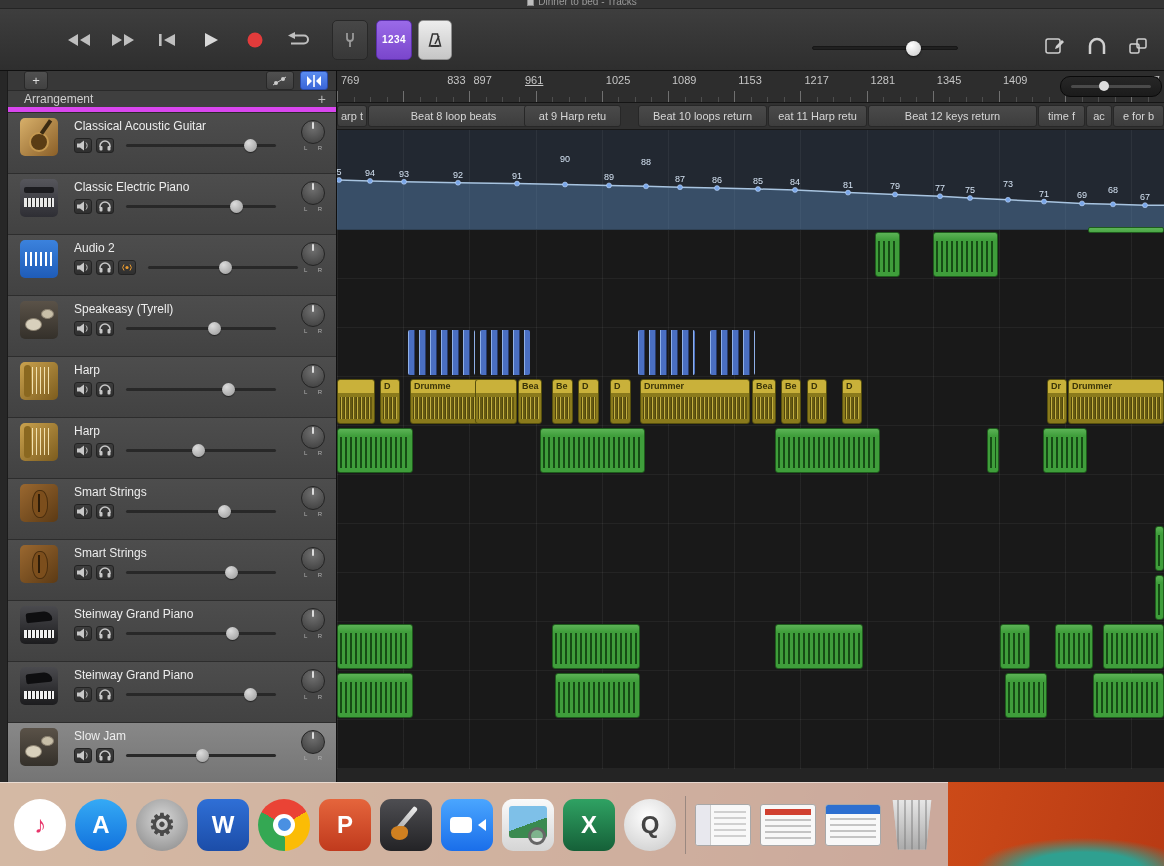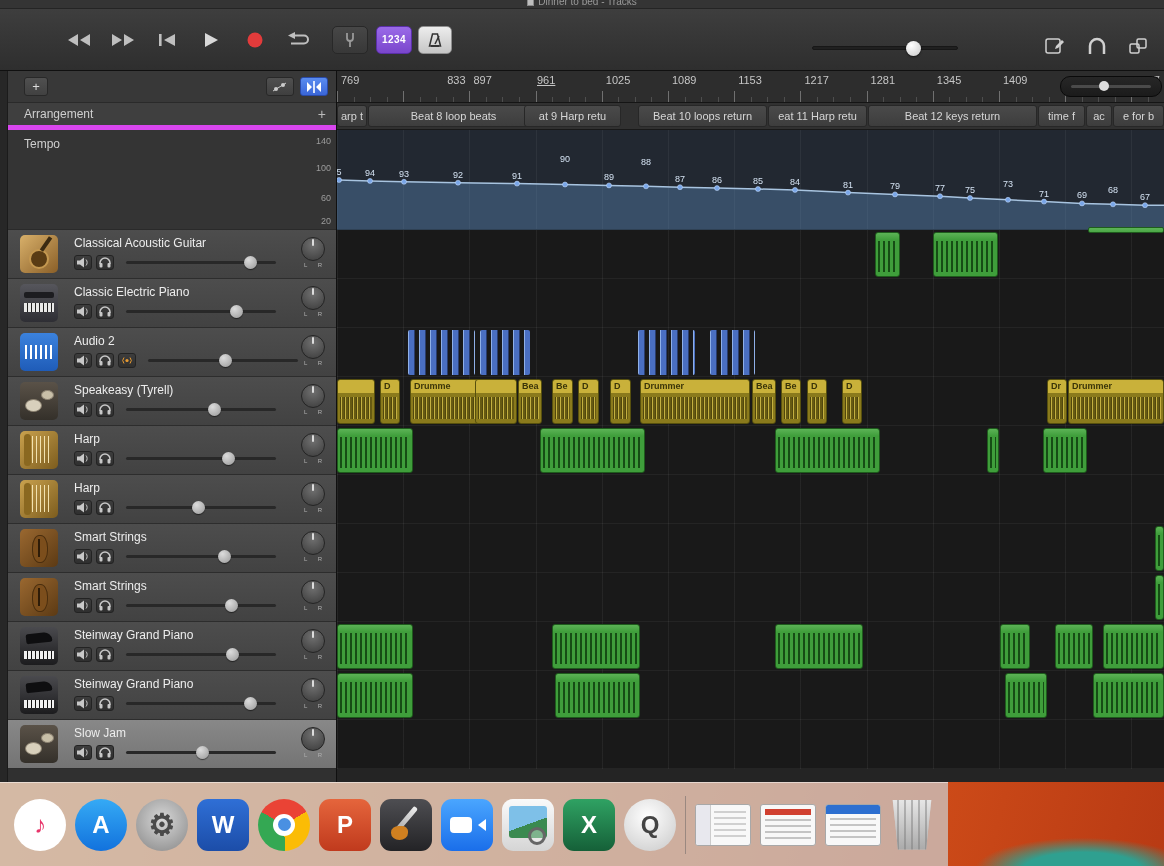--- a/index.html
+++ b/index.html
@@ -20,21 +20,21 @@
 .lcd-sec.barbeat{width:118px}
 .lcd-big{font-size:22px;line-height:22px;font-family:"DejaVu Sans Mono",monospace}
 .lcd-dim{color:#55647f}
 .lcd-sub{display:flex;justify-content:space-between;width:88px;font-size:6.5px;color:#7f8fab;margin-top:1px;letter-spacing:.5px}
 .lcd-sub.center{justify-content:center;width:auto}
 .lcd-div{width:1px;background:#37445f;margin:5px 0}
 .lcd-sec.tempo{width:62px}
 .lcd-tempo-num{font-size:19px;line-height:19px;font-family:"DejaVu Sans Mono",monospace}
 .lcd-sec.keysig{width:82px;font-size:11.5px;line-height:14px}
 .lcd-chev{position:absolute;right:7px;top:50%;transform:translateY(-50%);color:#8fa3c4;font-size:9px}
-.sbtn{height:28px;border-radius:5px;display:flex;align-items:center;justify-content:center}
+.sbtn{height:40px;border-radius:5px;display:flex;align-items:center;justify-content:center}
 .tuner-btn{width:36px;background:linear-gradient(#474747,#383838);border:1px solid #282828;margin-left:14px}
 .count-btn{width:36px;background:linear-gradient(#9a6ae8,#7a46cc);border:1px solid #5a2fa8;color:#fff;font-size:10px;font-weight:bold;letter-spacing:.5px}
 .count-btn{margin-left:8px}
 .metro-btn{width:34px;background:linear-gradient(#ededed,#c6c6c6);border:1px solid #8f8f8f;margin-left:6px}
 .master-vol{position:absolute;left:812px;top:32px;width:146px;height:14px}
 .mv-track{position:absolute;left:0;right:0;top:5px;height:4px;background:#202020;border-radius:2px;border:1px solid #171717}
 .mv-knob{position:absolute;top:0;width:15px;height:15px;border-radius:50%;background:radial-gradient(circle at 35% 30%,#ffffff,#c9c9c9);box-shadow:0 1px 2px rgba(0,0,0,.6)}
 .right-btns{position:absolute;right:10px;top:24px;display:flex;gap:12px}
 .rbtn{width:30px;height:26px;display:flex;align-items:center;justify-content:center;background:transparent;border:none}
 
@@ -47,21 +47,21 @@
 .h-top-spacer{flex:1}
 .auto-btn{width:28px;height:19px;background:linear-gradient(#505050,#3f3f3f);border:1px solid #282828;border-radius:3px;display:flex;align-items:center;justify-content:center;margin-right:6px}
 .catch-btn{width:28px;height:19px;background:linear-gradient(#5a8cf0,#3a66d8);border:1px solid #2a4aa8;border-radius:3px;display:flex;align-items:center;justify-content:center}
 .arr-row{height:27px;background:#3f3f3f;border-bottom:5px solid #d946ef;display:flex;align-items:center;padding:0 10px 0 16px;color:#cfcfcf;font-size:12px}
 .arr-plus{margin-left:auto;color:#bbb;font-size:14px}
 .tempo-hdr{height:100px;background:#343434;border-bottom:1px solid #2a2a2a;position:relative;color:#cfcfcf;font-size:12px}
 .tempo-hdr .lbl{position:absolute;left:16px;top:7px}
 .tempo-scale{position:absolute;right:5px;top:0;bottom:0;font-size:9px;color:#9c9c9c}
 .tempo-scale span{position:absolute;right:0}
 .track-rows{display:flex;flex-direction:column}
-.trow{height:49px;background:linear-gradient(#4d4d4d,#424242);border-bottom:1px solid #2d2d2d;position:relative}
+.trow{height:61px;background:linear-gradient(#4d4d4d,#424242);border-bottom:1px solid #2d2d2d;position:relative}
 .trow.selected{background:linear-gradient(#888888,#747474)}
 .ticon{position:absolute;left:12px;top:5px;width:38px;height:38px;border-radius:5px;overflow:hidden}
 .tname{position:absolute;left:66px;top:6px;font-size:12px;color:#ededed;white-space:nowrap}
 .tctrls{position:absolute;left:66px;top:25px;display:flex;align-items:center}
 .mbtn{width:18px;height:15px;background:linear-gradient(#3d3d3d,#2f2f2f);border:1px solid #232323;border-radius:3px;display:flex;align-items:center;justify-content:center;margin-right:4px}
 .slider{position:relative;width:150px;height:15px;margin-left:8px}
 .slider-track{position:absolute;left:0;right:0;top:6px;height:3px;background:#282828;border-radius:2px}
 .slider-knob{position:absolute;top:1px;width:13px;height:13px;border-radius:50%;background:radial-gradient(circle at 35% 30%,#dcdcdc,#989898);box-shadow:0 1px 1px rgba(0,0,0,.5)}
 .pan{position:absolute;right:10px;top:7px;width:26px;height:36px}
 .pan-knob{width:24px;height:24px;border-radius:50%;background:radial-gradient(circle at 50% 30%,#707070,#3b3b3b);border:1px solid #242424;position:relative;margin:0 auto}
@@ -619,21 +619,21 @@
     <div class="timeline">
       <div class="ruler" id="ruler">
         <div class="zoom-pill">
           <div class="zp-track">
             <div class="zp-knob" id="zp-knob" style="left: 35%;"></div>
           </div>
         </div>
       <div class="ruler-num" style="left: 4px;">769</div>
           <div class="ruler-num" style="left: 70.2px; margin-left: 40px;">833</div>
           <div class="ruler-num" style="left: 136.4px;">897</div>
-          <div class="ruler-num" style="left: 200px; text-decoration: underline;">961</div>
+          <div class="ruler-num" style="left: 188px; text-decoration: underline;">961</div>
           <div class="ruler-num" style="left: 268.8px;">1025</div>
           <div class="ruler-num" style="left: 335px;">1089</div>
           <div class="ruler-num" style="left: 401.2px;">1153</div>
           <div class="ruler-num" style="left: 467.4px;">1217</div>
           <div class="ruler-num" style="left: 533.6px;">1281</div>
           <div class="ruler-num" style="left: 599.8px;">1345</div>
           <div class="ruler-num" style="left: 666px;">1409</div>
           <div class="ruler-num" style="left: 732.2px;">1473</div>
           <div class="ruler-num" style="left: 798.4px;">1537</div>
         </div>

